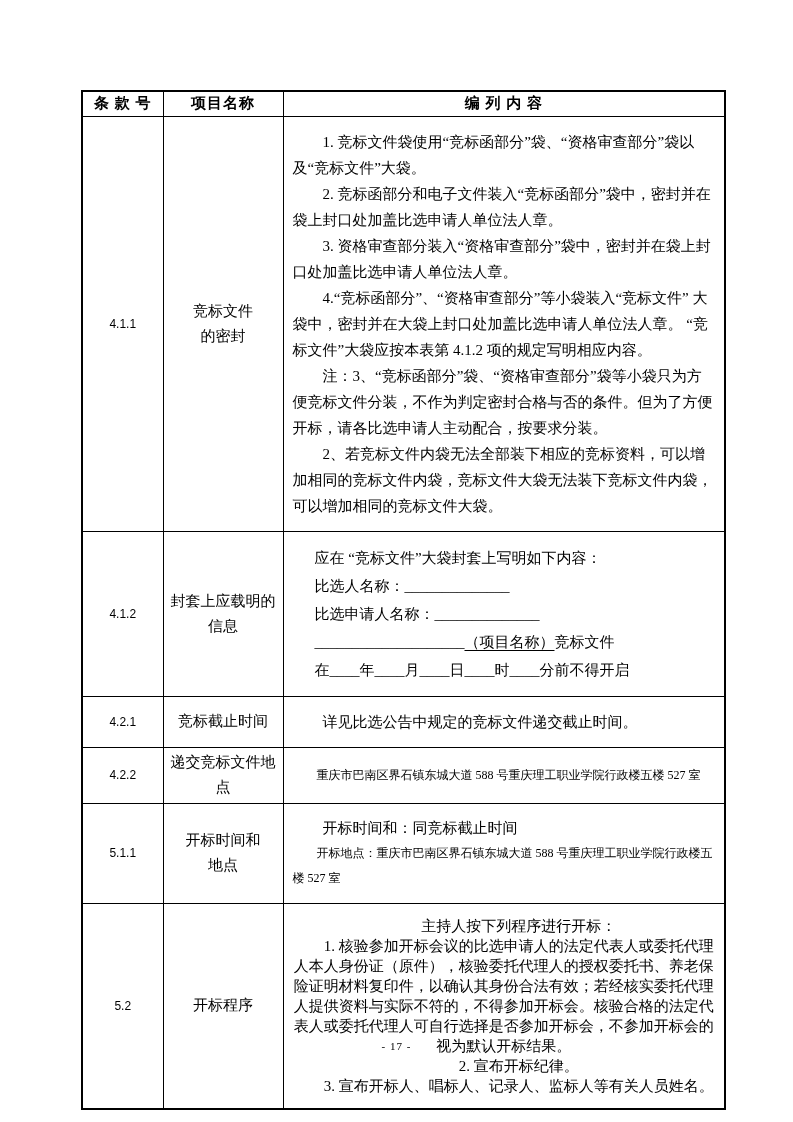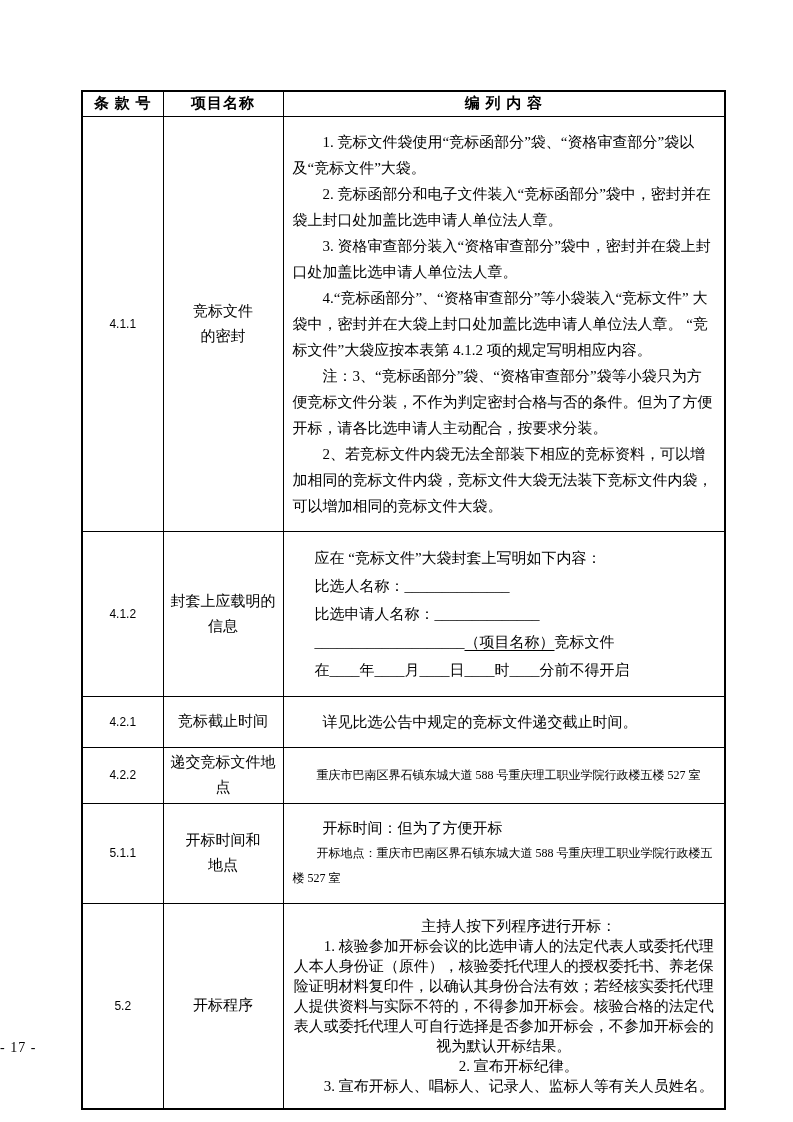--- a/index.html
+++ b/index.html
@@ -67,22 +67,22 @@
   }
   .ul { text-decoration: underline; text-underline-offset: 3px; }
   .big { font-size: 12px; }
   tr.r422 td.ct-cell p { line-height: 27px; }
   tr.r511 td.ct-cell p { line-height: 25px; }
   tr.r52 td.ct-cell p { line-height: 20px; text-align: center; }
   .page-number {
     position: absolute;
     left: 0; right: 0;
     top: 1040px;
-    text-align: left;
-    font-size: 14px;
+    text-align: center;
+    font-size: 11px;
     letter-spacing: 1px;
   }
 </style>
 </head>
 <body>
 
 <table class="doc-table">
   <colgroup>
     <col style="width:81px">
     <col style="width:120px">
@@ -138,21 +138,21 @@
       <p class="big">重庆市巴南区界石镇东城大道 588 号重庆理工职业学院行政楼五楼 527 室</p>
     </td>
   </tr>
 
 
   <tr class="r511">
     <td class="no-cell">5.1.1</td>
     <td class="nm-cell">开标时间和
 地点</td>
     <td class="ct-cell">
-      <p>开标时间：但为了方便开标</p>
+      <p>开标时间和：同竞标截止时间</p>
       <p class="big">开标地点：重庆市巴南区界石镇东城大道 588 号重庆理工职业学院行政楼五楼 527 室</p>
     </td>
   </tr>
 
   <tr class="r52">
     <td class="no-cell">5.2</td>
     <td class="nm-cell">开标程序</td>
     <td class="ct-cell">
       <p>主持人按下列程序进行开标：</p>
       <p>1.  核验参加开标会议的比选申请人的法定代表人或委托代理人本人身份证（原件），核验委托代理人的授权委托书、养老保险证明材料复印件，以确认其身份合法有效；若经核实委托代理人提供资料与实际不符的，不得参加开标会。核验合格的法定代表人或委托代理人可自行选择是否参加开标会，不参加开标会的视为默认开标结果。</p>

